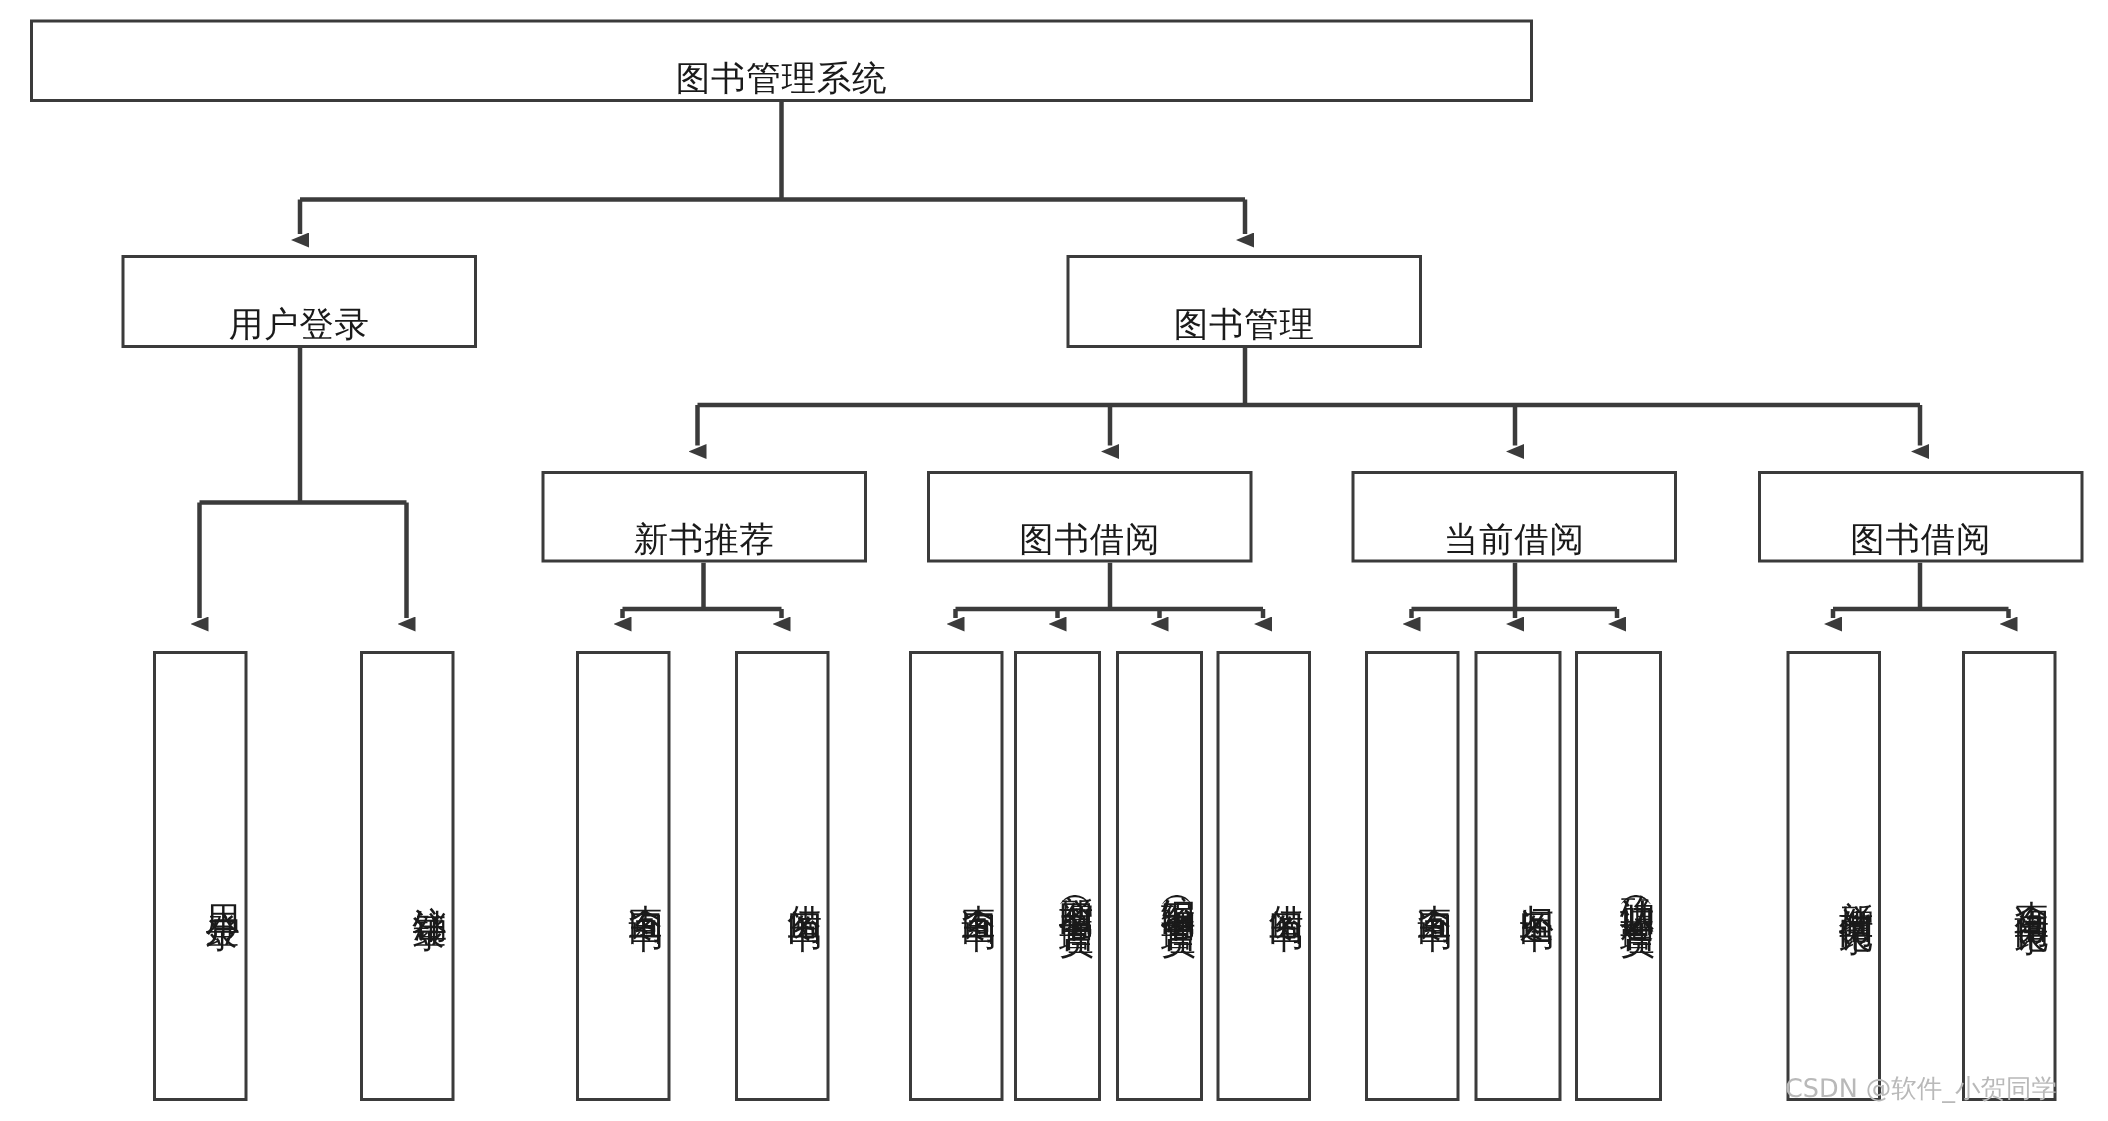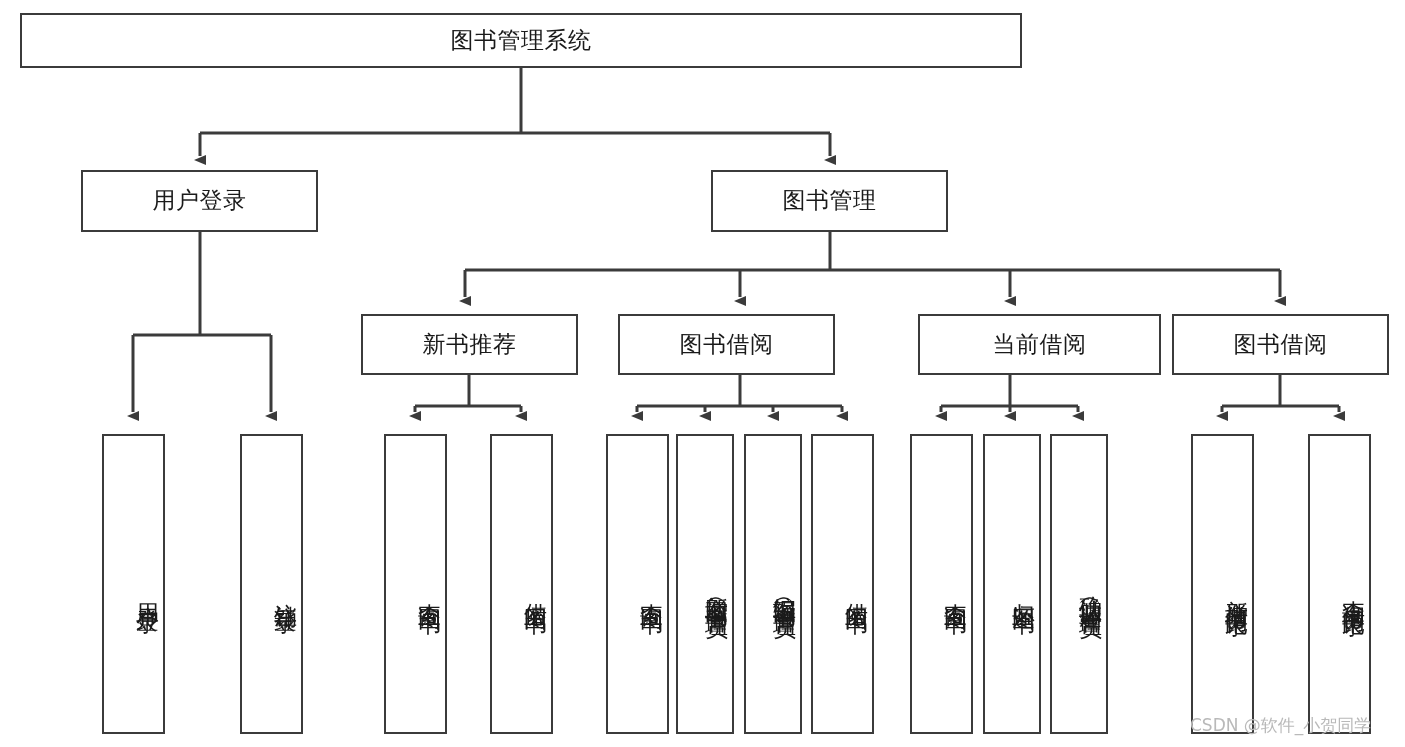--- a/index.html
+++ b/index.html
@@ -25,21 +25,21 @@
     top: 0;
     width: 1405px;
     height: 747px;
     pointer-events: none;
   }
   .node {
     position: absolute;
     border: 2px solid #3b3b3b;
     background: #ffffff;
     display: flex;
-    align-items: center;
+    align-items: flex-end;
     justify-content: center;
     color: #1a1a1a;
     z-index: 2;
   }
   .node-h {
     font-size: 23px;
     letter-spacing: 0.5px;
     line-height: 1.1;
     white-space: nowrap;
   }
@@ -138,21 +138,21 @@
   </div>
 
   <div class="node node-h" style="left:711px; top:170px; width:237px; height:62px;">
     <span>图书管理</span>
   </div>
 
   <div class="node node-h" style="left:618px; top:314px; width:217px; height:61px;">
     <span>图书借阅</span>
   </div>
 
-  <div class="node node-h" style="left:901px; top:314px; width:243px; height:61px;margin-left:17px;">
+  <div class="node node-h" style="left:901px; top:314px; width:217px; height:61px;">
     <span>当前借阅</span>
   </div>
 
   <div class="node node-h" style="left:1172px; top:314px; width:217px; height:61px;">
     <span>图书借阅</span>
   </div>
 
   <div class="node node-v" style="left:102px; top:434px; width:63px; height:300px;">
     <span class="node-v-label">用户登录</span>
   </div>

